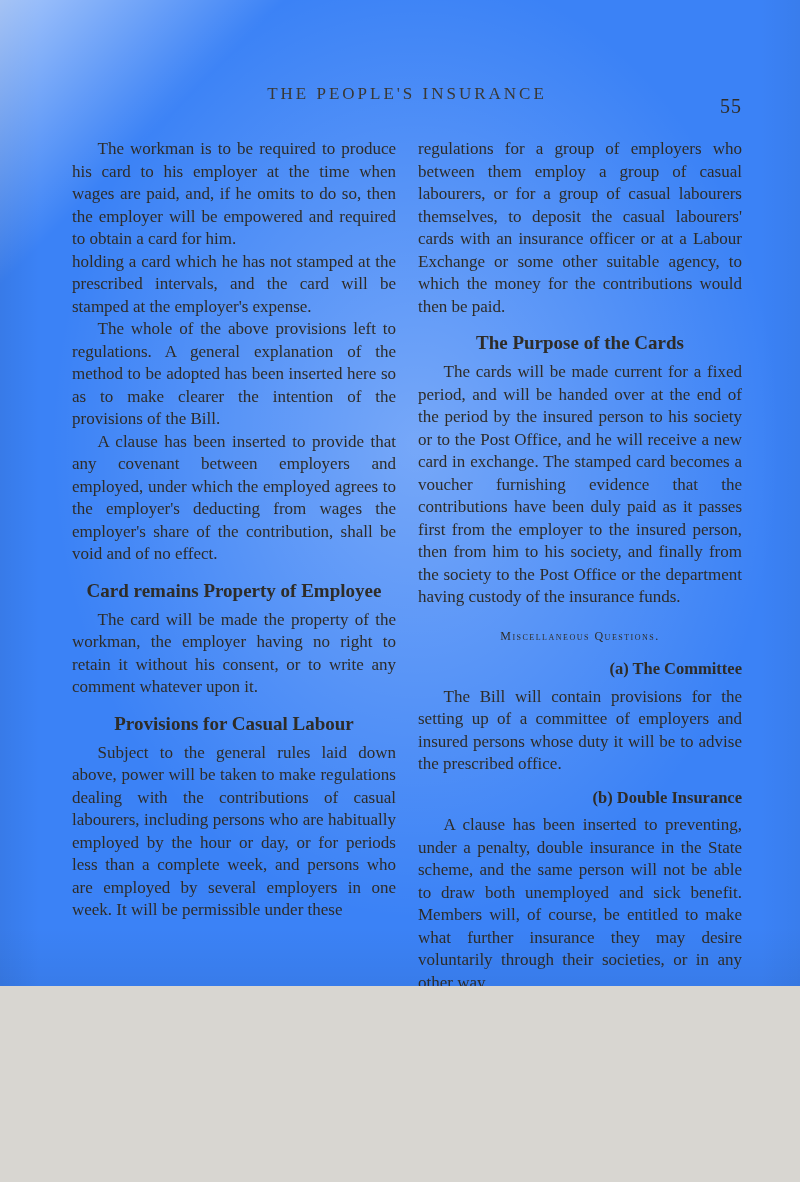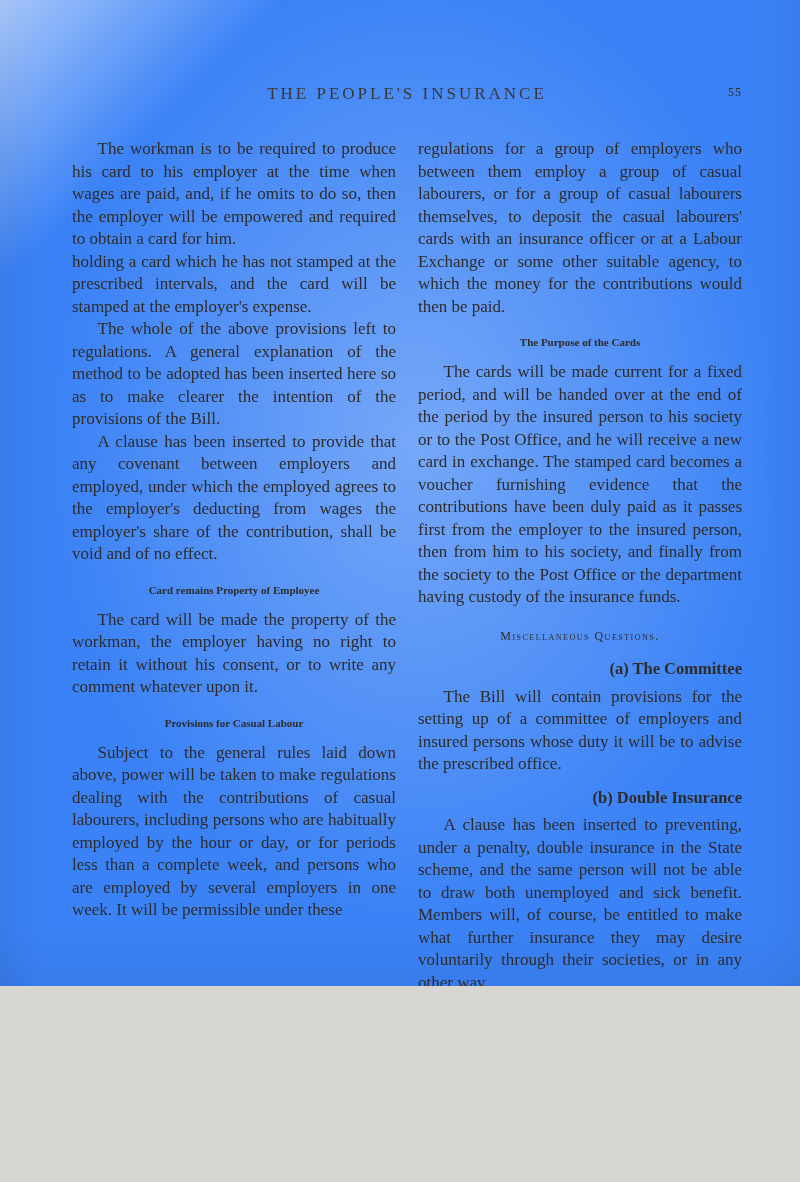--- a/index.html
+++ b/index.html
@@ -38,22 +38,22 @@
   }
   .running-title {
     font-size: 17px;
     letter-spacing: 3px;
     color: #3a3833;
     white-space: nowrap;
   }
   .page-number {
     position: absolute;
     right: 0;
-    top: 1px;
-    font-size: 12px;
+    top: 11px;
+    font-size: 20px;
     letter-spacing: 1px;
   }
   .columns {
     position: relative;
     display: flex;
     gap: 22px;
   }
   .column {
     flex: 1 1 0;
     min-width: 0;
@@ -61,21 +61,21 @@
     line-height: 22.5px;
     text-align: justify;
     hyphens: auto;
   }
   p.para {
     text-indent: 1.5em;
     margin: 0;
   }
   p.para.no-indent { text-indent: 0; }
   .heading {
-    font-size: 11px;
+    font-size: 19px;
     line-height: 21px;
     font-weight: bold;
     text-align: center;
     margin: 14px 6px 8px;
   }
   .section-heading {
     font-size: 12px;
     font-weight: normal;
     font-variant: small-caps;
     letter-spacing: 1.5px;

